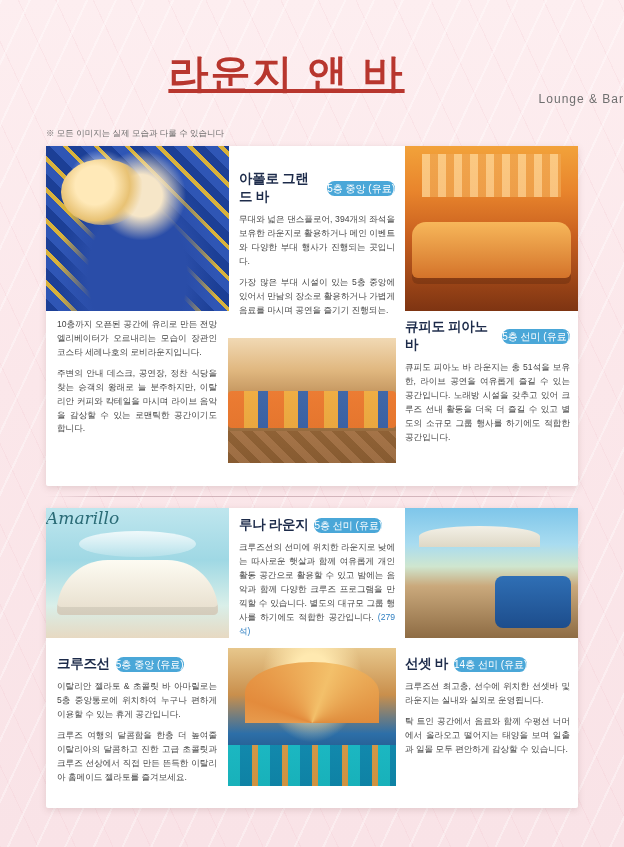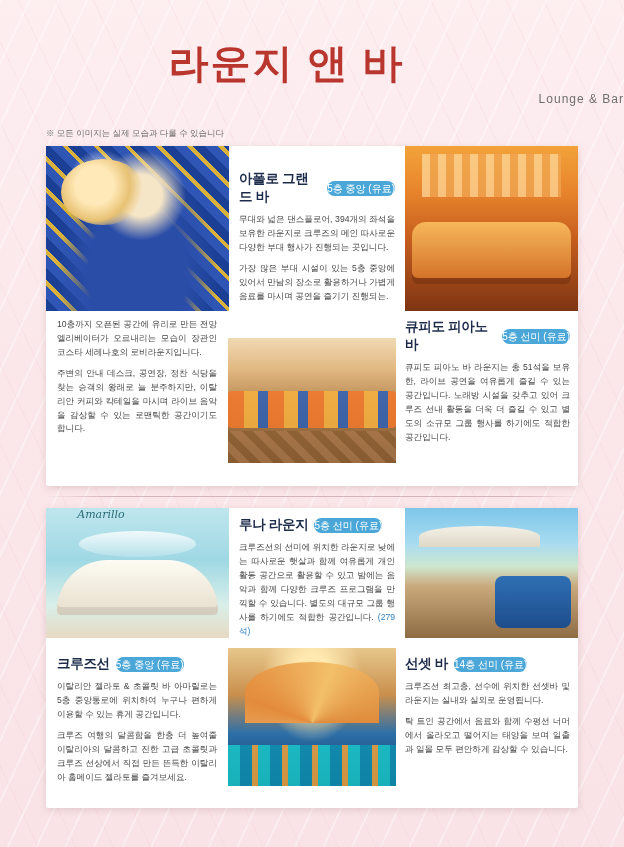--- a/index.html
+++ b/index.html
@@ -17,23 +17,24 @@
       linear-gradient(180deg,#fdeef0 0%,#fbe7ea 45%,#f9e3e7 100%);
   }
   .page:before{
     content:"";position:absolute;inset:0;
     background:
       repeating-linear-gradient(115deg, rgba(255,255,255,.35) 0 2px, rgba(255,255,255,0) 2px 26px),
       repeating-linear-gradient(65deg, rgba(240,190,200,.18) 0 1px, rgba(255,255,255,0) 1px 34px);
     pointer-events:none;
   }
   .title{
-    position:absolute;top:36px;left:0;width:573px;text-align:center;
+    position:absolute;top:46px;left:0;width:573px;text-align:center;
     font-size:40px;font-weight:bold;letter-spacing:2px;
     color:#b8362e;
+    text-decoration:underline;
   }
   .subtitle{
     position:absolute;top:92px;left:0;width:624px;text-align:right;
     font-size:12px;color:#6f6f6f;letter-spacing:1px;
   }
   .disclaimer{
     position:absolute;top:128px;left:46px;font-size:8.5px;color:#6b6b6b;
   }
 
   .card{
@@ -129,22 +130,22 @@
     background:linear-gradient(180deg,#fdfbf2,#e6ddcb);
     border-radius:70px 70px 6px 6px;
     box-shadow:inset 0 -8px 0 rgba(0,0,0,.08);
   }
   .img-luna:after{
     content:"";position:absolute;left:18%;top:18%;width:64%;height:20%;
     background:linear-gradient(180deg,rgba(255,255,255,.8),rgba(255,255,255,.2));
     border-radius:50%;
   }
   .luna-sign{
-    position:absolute;left:14%;top:22%;width:60%;text-align:center;
-    font-family:"DejaVu Serif", serif;font-style:italic;font-size:11px;color:#2a6b76;
+    position:absolute;left:14%;top:22%;width:60%;
+    font-family:"DejaVu Serif", serif;font-style:italic;font-size:17px;color:#2a6b76;
     z-index:3;
   }
   
   .img-deck{
     background:
       linear-gradient(180deg,#7ec6ea 0%,#a9dcf0 28%,#cfe6cf 45%,#caa97c 60%,#8e6c44 100%);
   }
   .img-deck:before{
     content:"";position:absolute;left:8%;top:14%;width:70%;height:16%;
     background:linear-gradient(180deg,#f3f0e6,#ded8c6);
@@ -193,21 +194,21 @@
 
   <div class="ph" style="left:405px;top:146px;width:173px;height:165px;">
     <div class="img-apollo2"></div>
   </div>
 
   <div class="block" style="left:239px;top:170px;width:156px;">
     <div class="hd">
       <span class="ttl">아폴로 그랜드 바</span>
       <span class="tag">5층 중앙 (유료)</span>
     </div>
-    <div class="body">무대와 넓은 댄스플로어, 394개의 좌석을 보유한 라운지로 크루즈의 메인 따사로운 다양한 부대 행사가 진행되는 곳입니다.</div>
+    <div class="body">무대와 넓은 댄스플로어, 394개의 좌석을 보유한 라운지로 활용하거나 메인 이벤트와 다양한 부대 행사가 진행되는 곳입니다.</div>
     <div class="gap"></div>
     <div class="body">가장 많은 부대 시설이 있는 5층 중앙에 있어서 만남의 장소로 활용하거나 가볍게 음료를 마시며 공연을 즐기기 진행되는.</div>
   </div>
 
   <div class="block" style="left:57px;top:318px;width:160px;">
     <div class="body">10층까지 오픈된 공간에 유리로 만든 전망 엘리베이터가 오르내리는 모습이 장관인 코스타 세레나호의 로비라운지입니다.</div>
     <div class="gap"></div>
     <div class="body">주변의 안내 데스크, 공연장, 정찬 식당을 찾는 승객의 왕래로 늘 분주하지만, 이탈리안 커피와 칵테일을 마시며 라이브 음악을 감상할 수 있는 로맨틱한 공간이기도 합니다.</div>
   </div>
 

